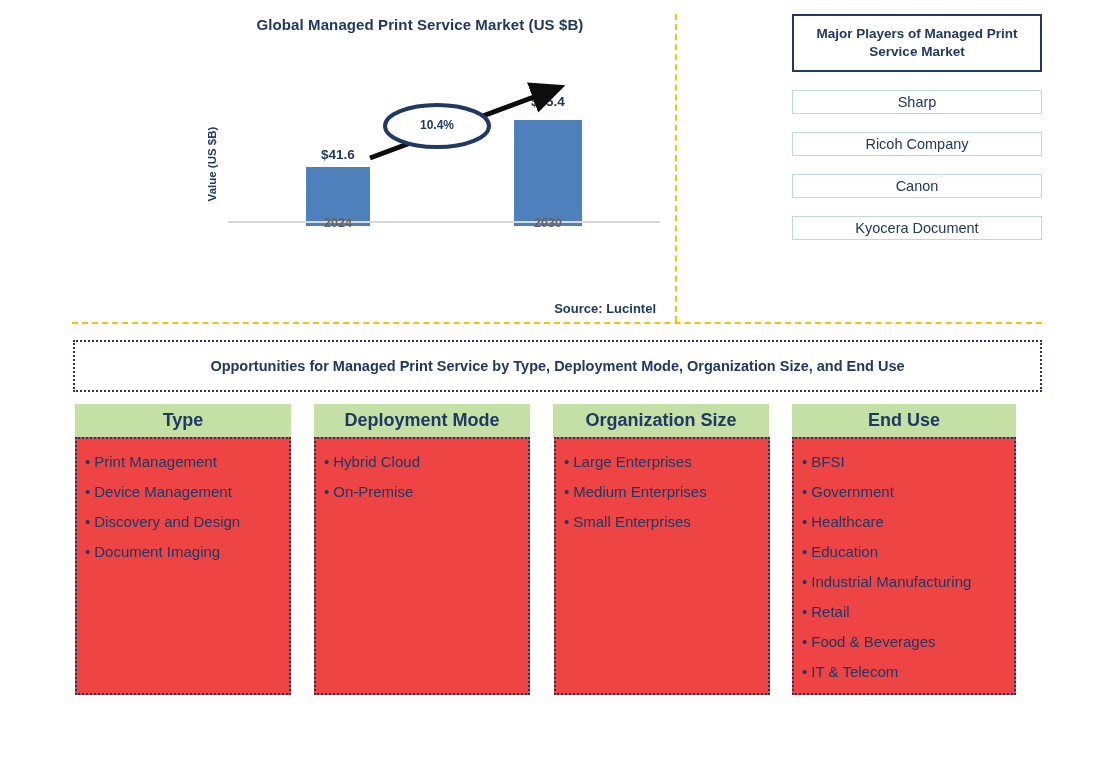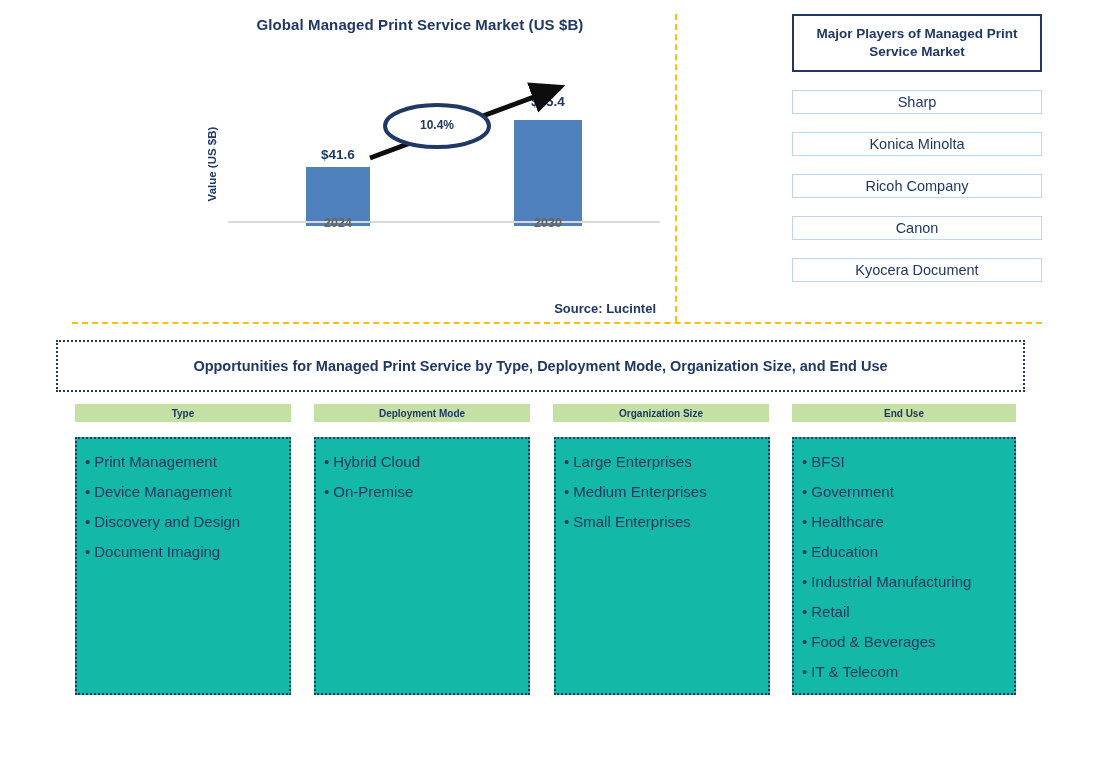--- a/index.html
+++ b/index.html
@@ -173,56 +173,56 @@
     display: flex;
     align-items: center;
     justify-content: center;
     text-align: right;
   }
 
   
   #opportunities-banner {
     position: absolute;
     box-sizing: border-box;
-    left: 56px;
+    left: 73px;
     top: 340px;
     width: 969px;
     height: 52px;
     border: 2px dotted #1F3864;
     display: flex;
     align-items: center;
     justify-content: center;
     font-size: 14.5px;
     font-weight: bold;
     color: #1F3864;
     text-align: center;
   }
 
   
   .col-header {
     position: absolute;
     box-sizing: border-box;
     top: 404px;
-    height: 18px;
+    height: 33px;
     background: #C5E0A5;
     color: #1F3864;
-    font-size: 10px;
+    font-size: 18px;
     font-weight: bold;
     display: flex;
     align-items: center;
     justify-content: center;
     text-align: center;
   }
   .col-body {
     position: absolute;
     box-sizing: border-box;
     top: 437px;
     height: 258px;
     border: 2px dotted #1F3864;
-    background: #14b8a6;
+    background: #ef4444;
     padding: 8px 6px 6px 6px;
   }
   .bullet-item {
     font-size: 15px;
     color: #1F3864;
     line-height: 30px;
     white-space: nowrap;
     padding-left: 2px;
   }
   .bullet-item .dot { margin-right: 4px; }
@@ -271,21 +271,20 @@
   <div id="cagr-label">10.4%</div>
 
   <div id="source-note">Source: Lucintel</div>
 
   <div id="divider-vertical"></div>
   <div id="divider-horizontal"></div>
 
   <div id="players-panel">
     <div id="players-title">Major Players of Managed Print Service Market</div>
     <div class="player-box">Sharp</div>
-    <div class="player-box">Konica Minolta</div>
     <div class="player-box">Ricoh Company</div>
     <div class="player-box">Canon</div>
     <div class="player-box">Kyocera Document</div>
   </div>
 
   <div id="opportunities-banner">Opportunities for Managed Print Service by Type, Deployment Mode, Organization Size, and End Use</div>
 
   <div class="col-header" id="header-col-0">Type</div>
   <div class="col-header" id="header-col-1">Deployment Mode</div>
   <div class="col-header" id="header-col-2">Organization Size</div>

